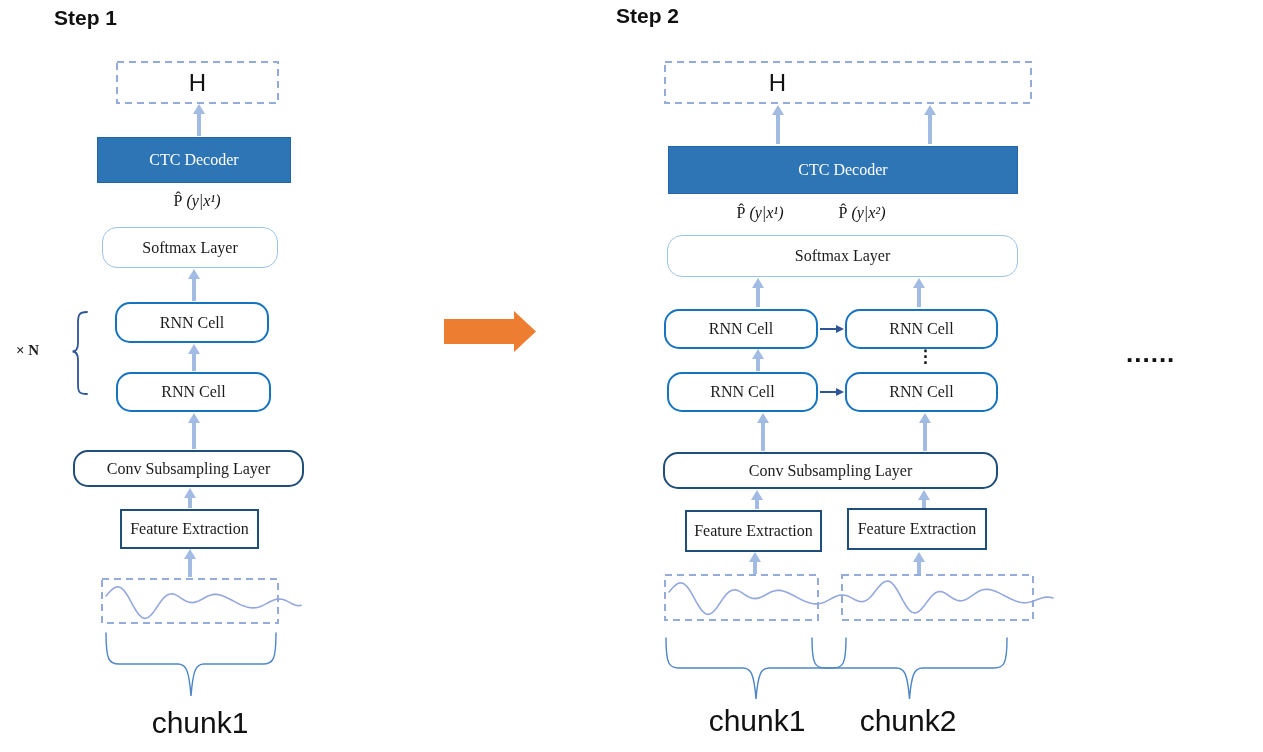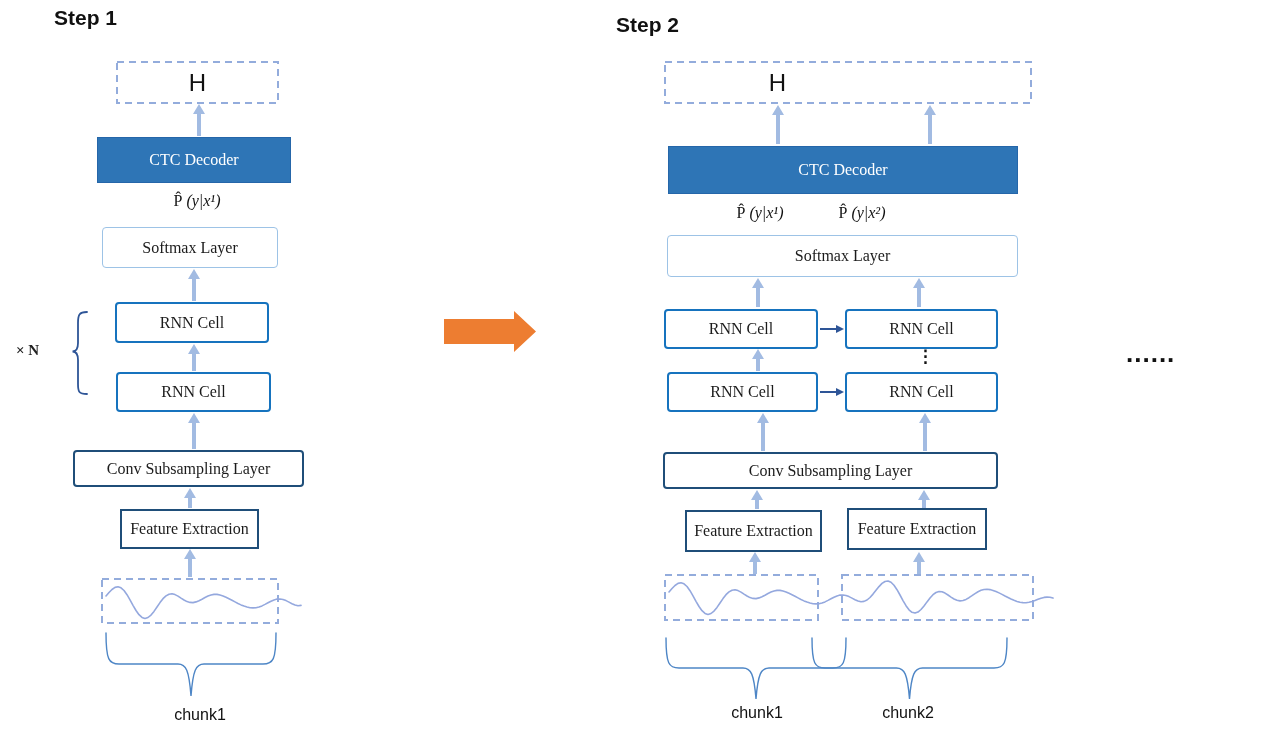--- a/index.html
+++ b/index.html
@@ -2,32 +2,32 @@
 <html style="--ctc-fill: #2E75B6; --ctc-border: #2566A9; --softmax-border: #9DC3E6; --rnn-border: #1673BE; --dark-border: #1F4E79; --arrow-light: #A2BBE2; --arrow-dark: #2E5597; --dashed-blue: #93ACDC; --wave-blue: #94A8DE; --brace-blue: #4E86C6; --orange: #ED7D31; --text-dark: #1b1b1b;"><head>
 <meta charset="utf-8">
 <style>
   html,body{margin:0;padding:0;background:#fff;}
   #canvas{position:relative;width:1263px;height:752px;background:#fff;overflow:hidden;
           font-family:"Liberation Sans",sans-serif;}
   #overlay{position:absolute;left:0;top:0;width:1263px;height:752px;pointer-events:none;}
   .box{position:absolute;display:flex;align-items:center;justify-content:center;
        background:#fff;font-family:"Liberation Serif",serif;font-size:16px;
        color:var(--text-dark);box-sizing:border-box;text-align:center;}
-  .rounded{border-radius:4px;}
+  .rounded{border-radius:15px;}
   .ctc{background:var(--ctc-fill);border:1.5px solid var(--ctc-border);color:#fff;}
   .softmax{border:1.5px solid var(--softmax-border);}
   .rnn{border:2px solid var(--rnn-border);}
   .darkb{border:2.5px solid var(--dark-border);}
   .title{position:absolute;font-size:21px;font-weight:700;color:#111;}
   .outtext{position:absolute;display:flex;align-items:center;justify-content:center;
            font-size:24px;color:#111;}
   .prob{position:absolute;font-family:"Liberation Serif",serif;font-size:16px;color:#111;
         text-align:center;}
   .prob .it{font-style:italic;}
-  .chunk{position:absolute;font-size:16px;color:#111;text-align:center;}
+  .chunk{position:absolute;font-size:30px;color:#111;text-align:center;}
   .xn{position:absolute;font-family:"Liberation Serif",serif;font-weight:600;font-size:15px;color:#222;}
   .vdots{position:absolute;font-weight:700;font-size:17px;color:#111;line-height:1.1;}
   .ellipsis{position:absolute;font-weight:700;font-size:26px;color:#111;letter-spacing:1px;line-height:1;}
   .varrow{position:absolute;width:13px;}
   .varrow::before{content:"";position:absolute;left:4.9px;top:8px;bottom:0;width:3.2px;
                   background:var(--arrow-light);}
   .varrow::after{content:"";position:absolute;left:0;top:0;width:0;height:0;
                  border-left:6.5px solid transparent;border-right:6.5px solid transparent;
                  border-bottom:10px solid var(--arrow-light);}
   .harrow{position:absolute;height:12px;}
@@ -94,21 +94,21 @@
   <div class="box darkb" style="left:120px;top:509px;width:139px;height:40px;">Feature Extraction</div>
 
   <div class="varrow" style="left:183.5px;top:549px;height:28px;"></div>
 
   <div class="chunk" style="left:140px;top:706px;width:120px;">chunk1</div>
 
   <svg class="blockarrow" style="left:444px;top:311px;" width="93" height="42" viewBox="0 0 93 42">
     <polygon class="orange-fill" points="0,8 70,8 70,0 92,20.5 70,41 70,33 0,33"></polygon>
   </svg>
 
-  <div class="title" style="left:616px;top:4px;margin-top:9px;">Step 2</div>
+  <div class="title" style="left:616px;top:4px;">Step 2</div>
 
   <div class="outtext" style="left:740px;top:62px;width:75px;height:41px;">H</div>
 
   <div class="varrow" style="left:771.5px;top:105px;height:39px;"></div>
   <div class="varrow" style="left:923.5px;top:105px;height:39px;"></div>
 
   <div class="box ctc" style="left:668px;top:146px;width:350px;height:48px;">CTC Decoder</div>
 
   <div class="prob" style="left:690px;top:204px;width:140px;">
     <span>P̂</span><span class="it"> (y|x¹)</span>

